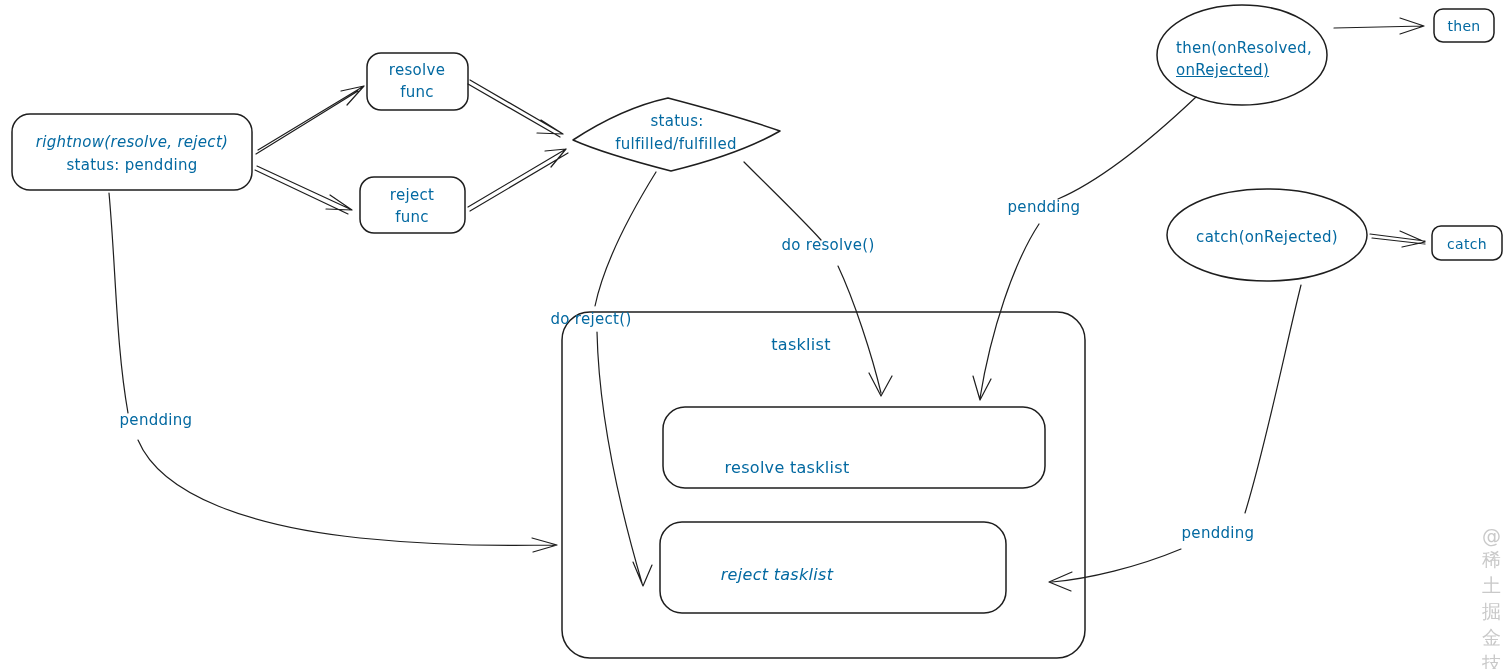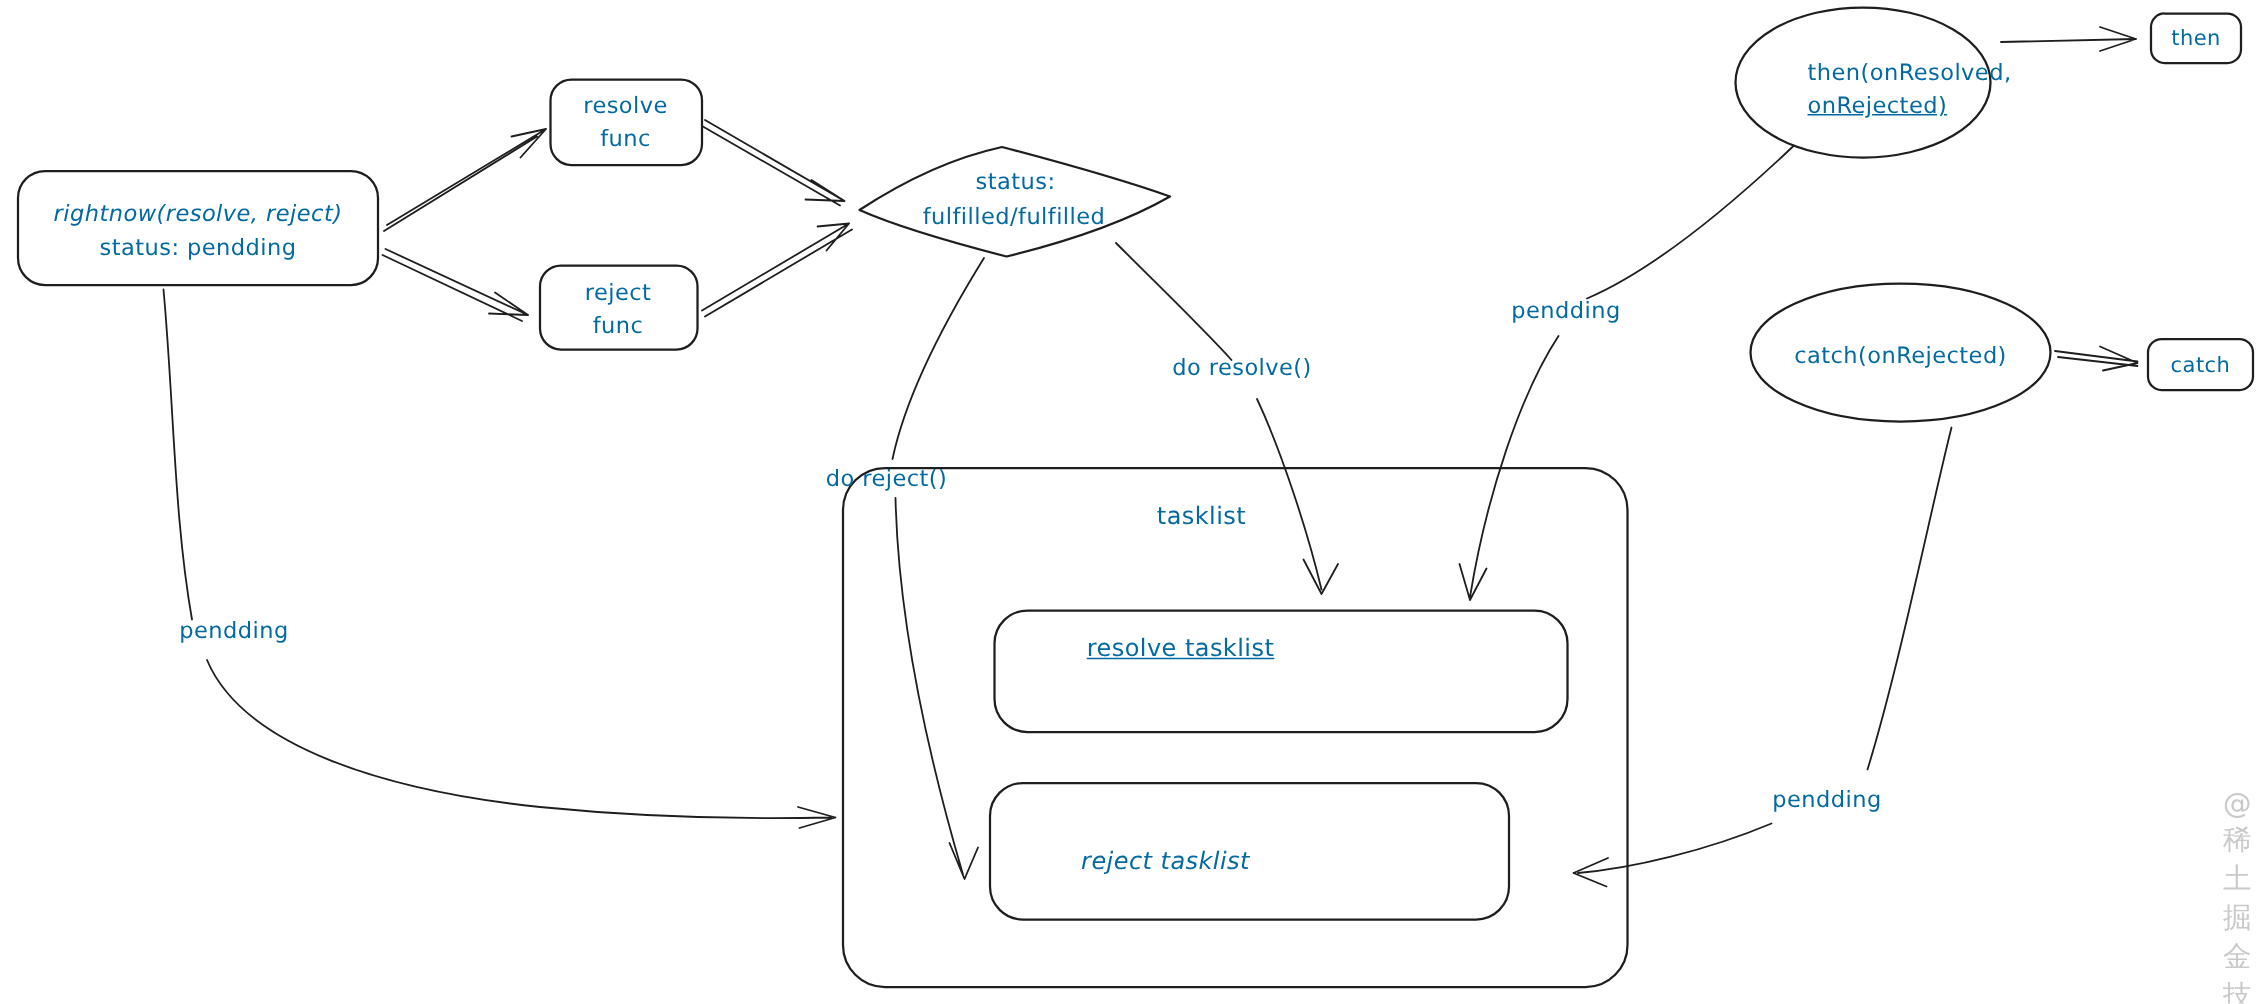--- a/index.html
+++ b/index.html
@@ -21,21 +21,21 @@
   }
   svg.shapes .arrow { stroke-width: 1.2; }
   .lbl {
     position: absolute;
     font-size: 15px;
     white-space: nowrap;
     transform: translate(-50%, -50%);
     letter-spacing: 0.3px;
     color: #0369a1;
   }
-  .lbl.leftalign { transform: translate(0, -50%); margin-left: 29px; }
+  .lbl.leftalign { transform: translate(0, -50%); }
   .lbl.big { font-size: 16px; }
   .lbl.small { font-size: 14px; }
   .watermark {
     position: absolute;
     font-size: 19px;
     color: #c9c9c9;
     letter-spacing: 1px;
     transform: translate(-100%, -50%);
   }
 </style>
@@ -85,21 +85,21 @@
 
   <div class="lbl leftalign" style="left:1176px; top:48px;">then(onResolved,</div>
   <div class="lbl leftalign" style="left:1176px; top:70px;text-decoration:underline;">onRejected)</div>
 
   <div class="lbl small" style="left:1464px; top:26px;">then</div>
 
   <div class="lbl" style="left:1267px; top:237px;">catch(onRejected)</div>
   <div class="lbl small" style="left:1467px; top:244px;">catch</div>
 
   <div class="lbl big" style="left:801px; top:344px;">tasklist</div>
-  <div class="lbl big" style="left:787px; top:432px;text-decoration:underline;">resolve tasklist</div>
+  <div class="lbl big" style="left:787px; top:467px;">resolve tasklist</div>
   <div class="lbl big" style="left:777px; top:574px;font-style:italic;">reject tasklist</div>
 
   <div class="lbl" style="left:828px;  top:245px;">do resolve()</div>
   <div class="lbl" style="left:591px;  top:319px;">do reject()</div>
   <div class="lbl" style="left:156px;  top:420px;">pendding</div>
   <div class="lbl" style="left:1044px; top:207px;">pendding</div>
   <div class="lbl" style="left:1218px; top:533px;">pendding</div>
 
   <div class="watermark" style="left:1502px; top:640px;">@稀土掘金技术社区</div>
 

